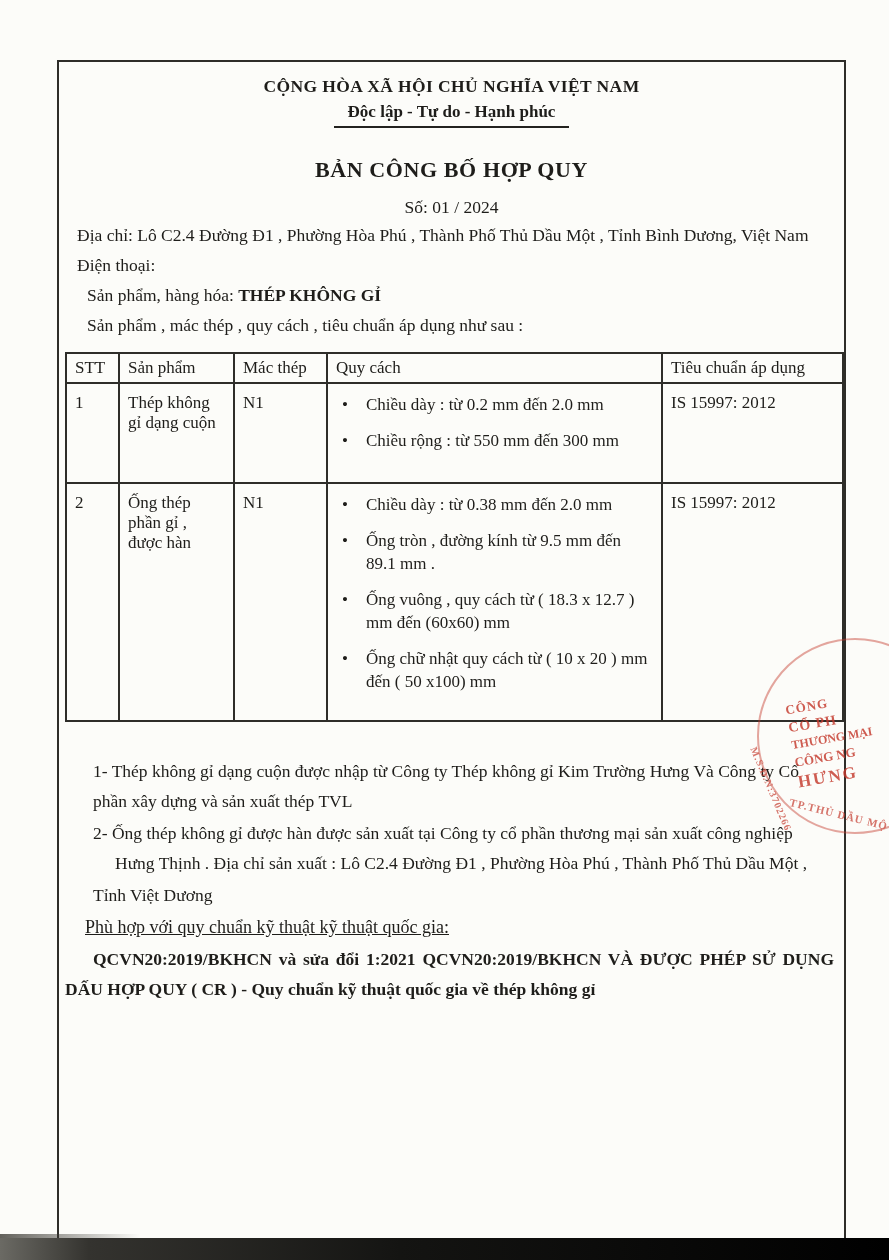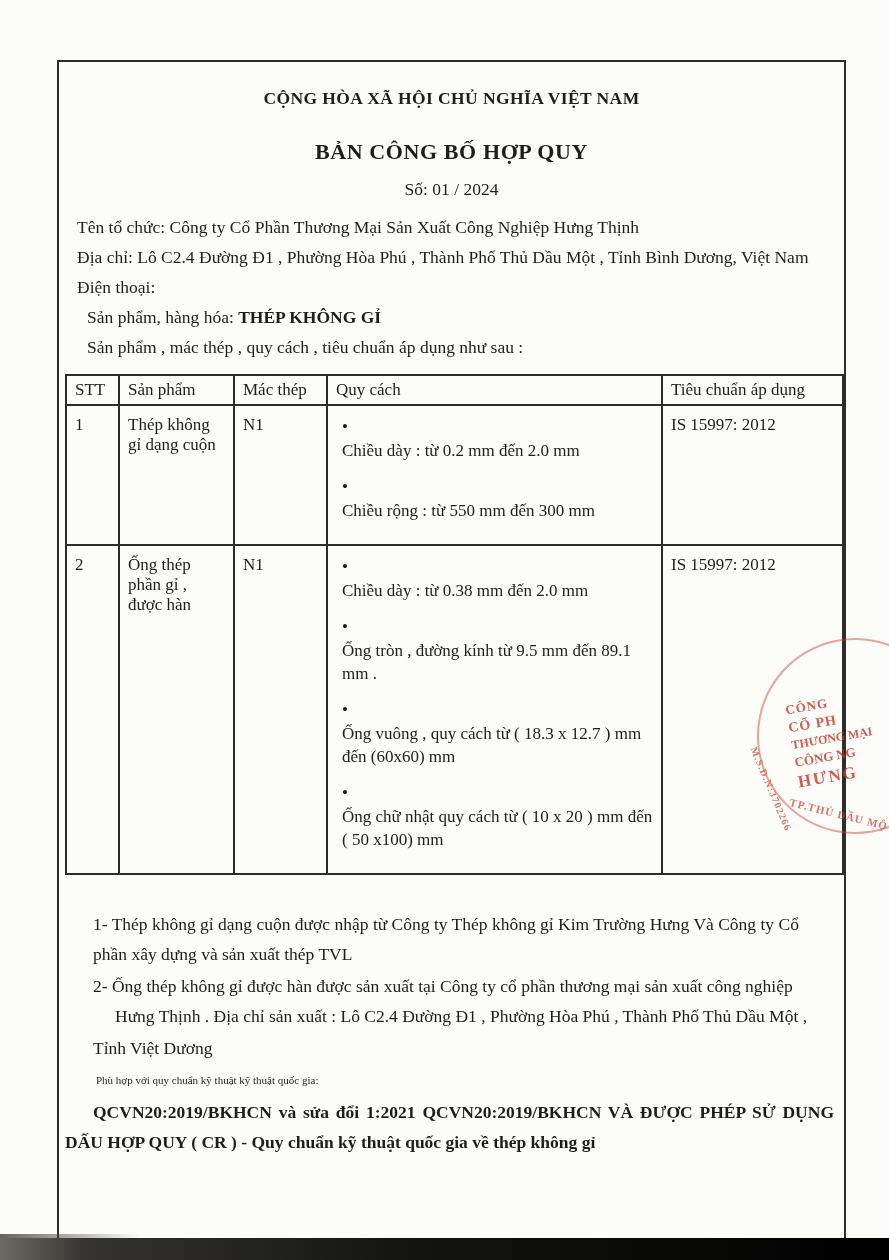--- a/index.html
+++ b/index.html
@@ -20,21 +20,21 @@
     left: 57px;
     top: 60px;
     width: 789px;
     height: 1178px;
     border: 2px solid #2e2d29;
     border-bottom: none;
     box-sizing: border-box;
     background: transparent;
   }
   .inner {
-    padding: 24px 6px 0 6px;
+    padding: 12px 6px 0 6px;
   }
   .center { text-align: center; }
   .national-header {
     font-weight: bold;
     font-size: 17.5px;
     line-height: 24px;
     letter-spacing: 0.4px;
   }
   .motto-wrap { margin-top: 2px; }
   .motto {
@@ -87,21 +87,20 @@
   tr.r2 td { height: 238px; }
   ul.specs {
     list-style: none;
     margin: 0;
     padding: 0 0 0 6px;
   }
   ul.specs li {
     display: flex;
     margin-bottom: 13px;
     line-height: 23px;
-    flex-direction: column;
   }
   ul.specs li .bullet {
     flex: 0 0 24px;
   }
   ul.specs li .bullet::before { content: "•"; font-size: 17px; }
   .notes { margin-top: 34px; }
   .note {
     margin: 0 10px 2px 28px;
     font-size: 17.5px;
     line-height: 30px;
@@ -109,23 +108,24 @@
   .note.hanging {
     padding-left: 22px;
     text-indent: -22px;
   }
   .province {
     margin: 2px 10px 0 28px;
     font-size: 17.5px;
     line-height: 30px;
   }
   .conformity-intro {
-    margin: 2px 10px 0 31px;
-    font-size: 11px;
-    line-height: 30px;
+    margin: 2px 10px 0 20px;
+    font-size: 18px;
+    line-height: 30px;
+    text-decoration: underline;
   }
   .conformity-detail {
     margin: 2px 4px 0 0;
     font-size: 17.5px;
     line-height: 30px;
     text-align: justify;
     text-indent: 28px;
     font-weight: bold;
   }
   
@@ -203,25 +203,27 @@
     background: linear-gradient(90deg, rgba(60,58,52,0.8), rgba(60,58,52,0));
   }
 </style>
 </head>
 <body>
 
 <div class="frame">
   <div class="inner">
 
     <div class="center national-header">CỘNG HÒA XÃ HỘI CHỦ NGHĨA VIỆT NAM</div>
+    <div class="center motto-wrap">
+      <span class="motto">Độc lập - Tự do - Hạnh phúc</span>
+    </div>
 
     <div class="center doc-title">BẢN CÔNG BỐ HỢP QUY</div>
     <div class="center doc-number">Số: 01 / 2024</div>
 
-    <p class="para first">Tên tổ chức: Công ty Cổ Phần Thương Mại Sản Xuất Công Nghiệp Hưng Thịnh</p>
     <p class="para">Địa chỉ: Lô C2.4 Đường Đ1 , Phường Hòa Phú , Thành Phố Thủ Dầu Một , Tỉnh Bình Dương, Việt Nam</p>
     <p class="para">Điện thoại:</p>
     <p class="para indented"><span>Sản phẩm, hàng hóa: </span><span class="bold">THÉP KHÔNG GỈ</span></p>
     <p class="para indented">Sản phẩm , mác thép , quy cách , tiêu chuẩn áp dụng như sau :</p>
 
     <table class="spec">
       <colgroup>
         <col style="width:53px">
         <col style="width:115px">
         <col style="width:93px">

